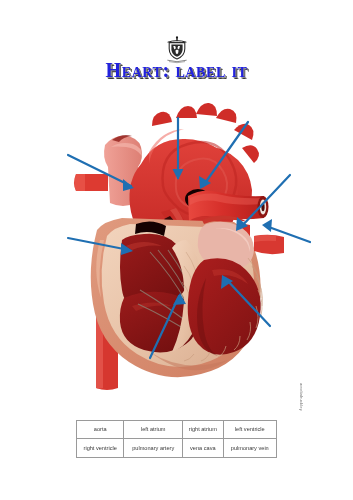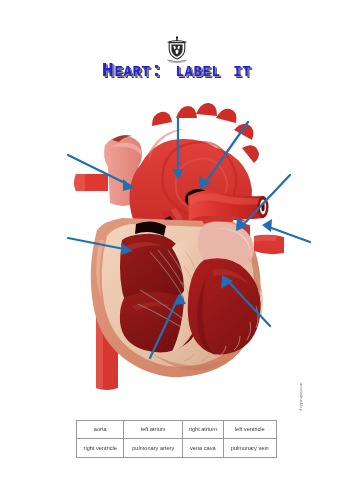--- a/index.html
+++ b/index.html
@@ -13,21 +13,21 @@
 
   
   .crest{
     position:absolute;left:163px;top:36px;width:28px;height:28px;
   }
 
   
   .title{
     position:absolute;left:0;top:59px;width:353px;
     text-align:center;
-    font-family:Liberation Mono, monospace;
+    font-family:Liberation Serif, serif;
     font-size:20px;
     font-weight:bold;
     font-variant:small-caps;
     letter-spacing:.6px;
     color:#2222dd;
     text-shadow:1.4px 1.4px 0 #8a8a8a, 2px 2px 0 #3a3a3a;
     white-space:nowrap;
   }
 
   

